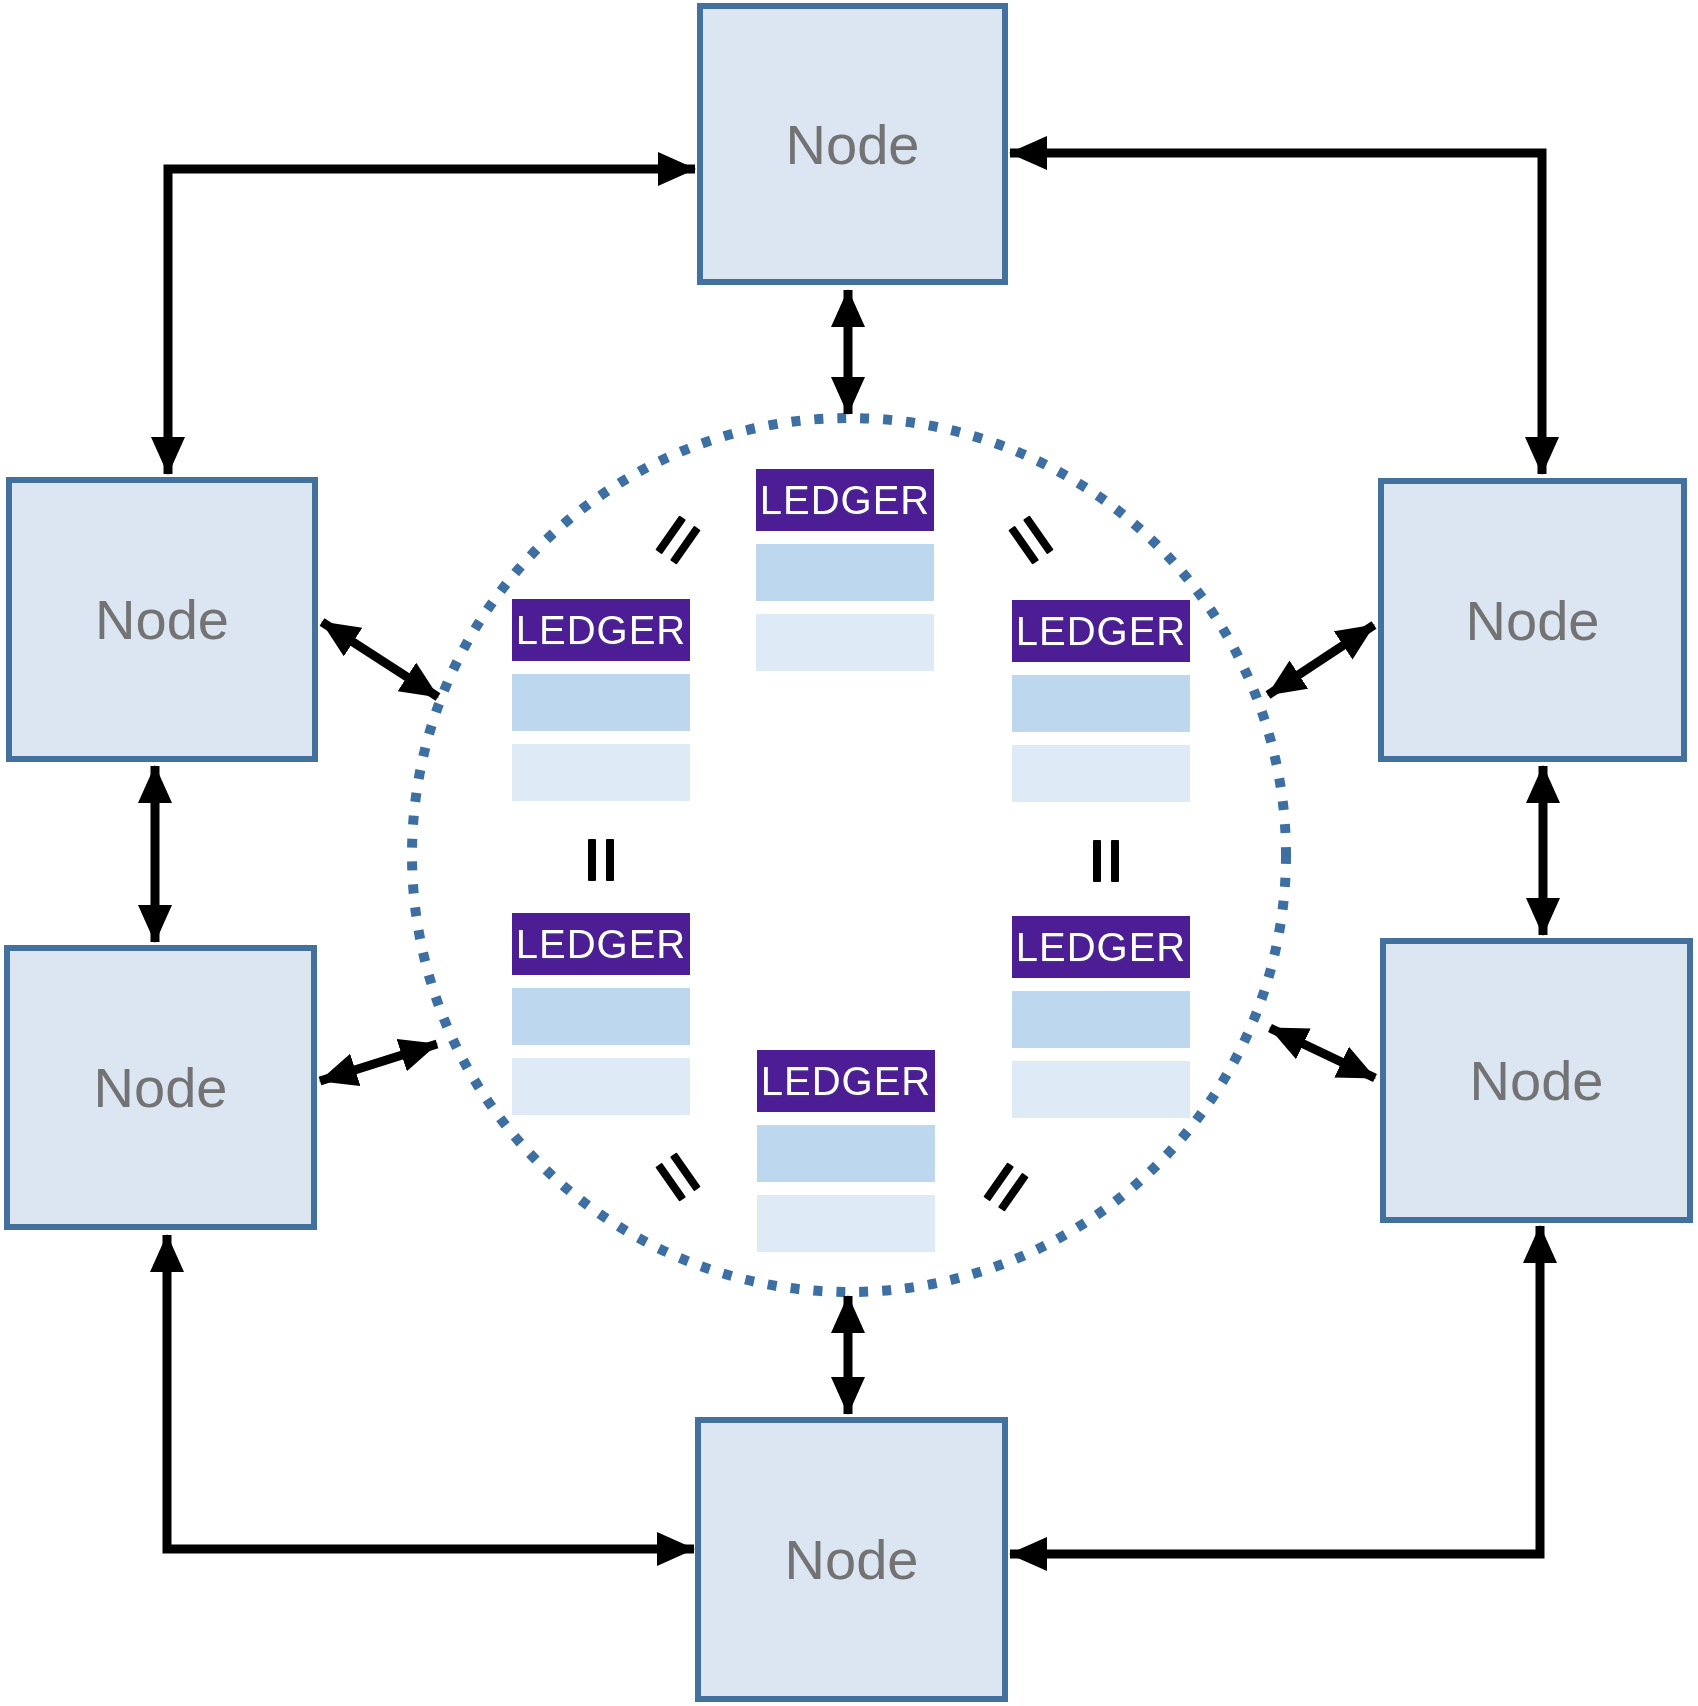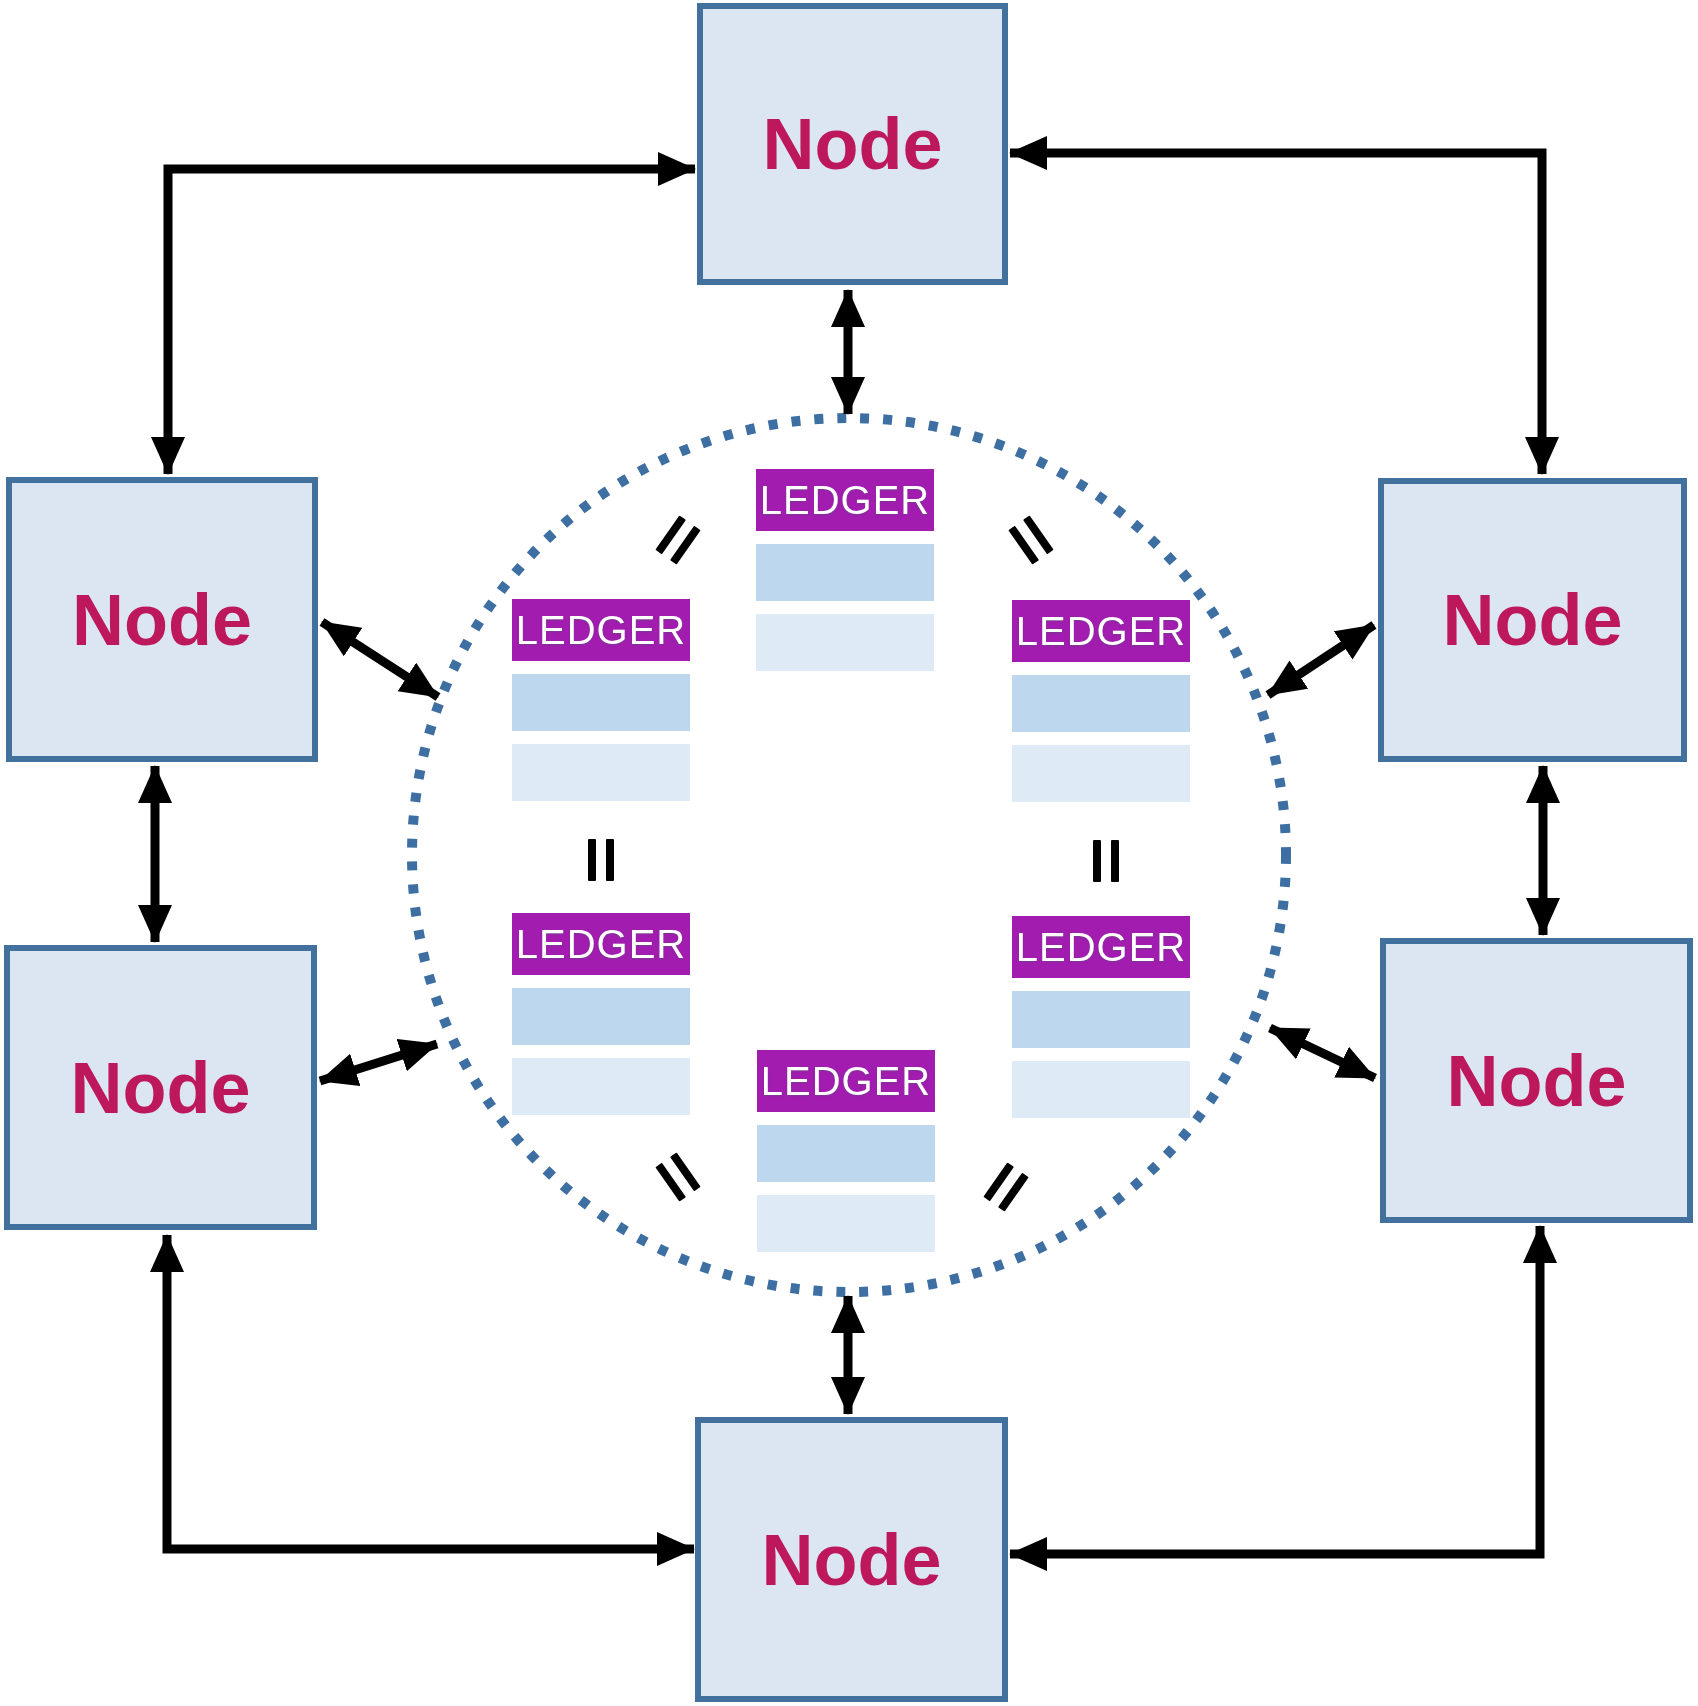--- a/index.html
+++ b/index.html
@@ -8,32 +8,32 @@
   svg.connectors{position:absolute;left:0;top:0;width:1698px;height:1706px;}
 
   .node{
     position:absolute;
     background:#dbe6f2;
     border:6px solid #41719c;
     box-sizing:border-box;
     display:flex;align-items:center;justify-content:center;
   }
   .node span{
-    font-weight:bold;font-size:72px;color:#be185d;letter-spacing:0px;
+    font-weight:normal;font-size:56px;color:#737373;letter-spacing:0px;
   }
   .node-top{left:697px;top:3px;width:311px;height:282px;}
   .node-upper-left{left:6px;top:477px;width:312px;height:285px;}
   .node-lower-left{left:4px;top:945px;width:313px;height:285px;}
   .node-upper-right{left:1378px;top:478px;width:309px;height:284px;}
   .node-lower-right{left:1380px;top:938px;width:313px;height:285px;}
   .node-bottom{left:695px;top:1417px;width:313px;height:285px;}
 
   .ledger{position:absolute;width:178px;}
   .ledger .hdr{
-    height:62px;background:#a21caf;color:#fff;
+    height:62px;background:#4c1d95;color:#fff;
     display:flex;align-items:center;justify-content:center;
     font-size:40px;letter-spacing:1px;
     text-shadow:0 1px 2px rgba(70,90,110,0.45);
   }
   .ledger .row1{height:57px;background:#bdd7ee;margin-top:13px;}
   .ledger .row2{height:57px;background:#deebf7;margin-top:13px;}
   .ledger-top{left:756px;top:469px;}
   .ledger-upper-left{left:512px;top:599px;}
   .ledger-upper-right{left:1012px;top:600px;}
   .ledger-lower-left{left:512px;top:913px;}

